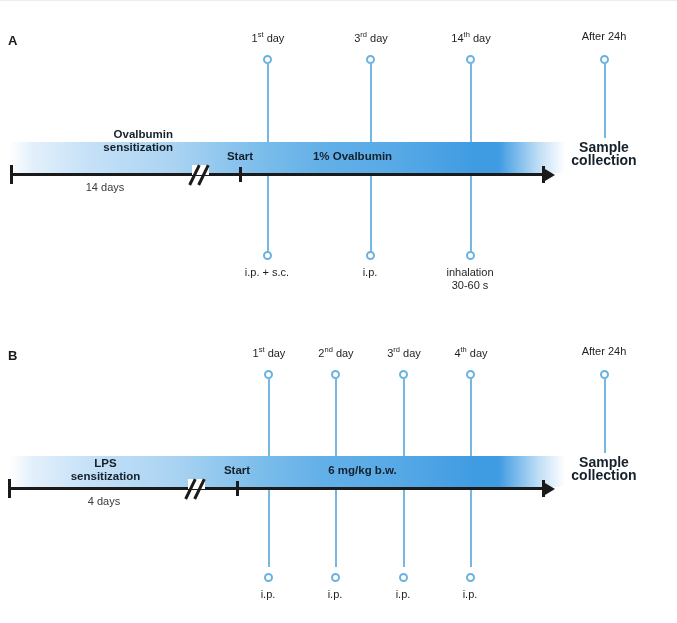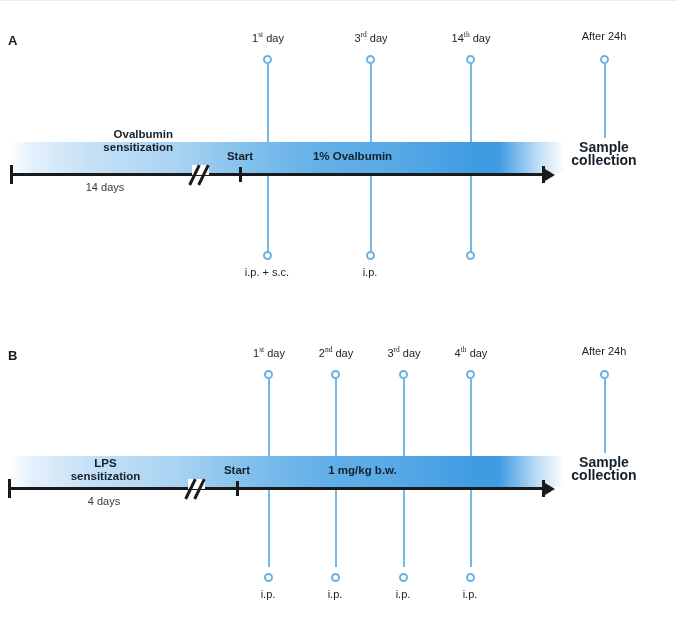--- a/index.html
+++ b/index.html
@@ -62,21 +62,21 @@
     border:2px solid #6ab2e2;background:#ffffff;box-sizing:border-box;
   }
   .ev-top-label{
     position:absolute;text-align:center;font-size:11px;color:#1f1f1f;
     white-space:nowrap;
   }
   .ev-bot-label{
     position:absolute;text-align:center;font-size:11px;color:#1f1f1f;
     line-height:13px;white-space:nowrap;
   }
-  .ev-top-label sup,.ev-bot-label sup{font-size:7.5px;vertical-align:super;font-family:Liberation Serif, serif;}
+  .ev-top-label sup,.ev-bot-label sup{font-size:7.5px;vertical-align:super;}
 
   
   .sample-label{
     position:absolute;text-align:center;font-size:14px;font-weight:bold;
     color:#14202b;line-height:13px;
   }
   .divider{position:absolute;left:0;width:677px;height:1px;background:#ececec;}
 </style>
 </head>
 <body>
@@ -99,20 +99,24 @@
   <div class="stem" style="left:369.5px;top:62px;height:114px;"></div>
   <div class="stem" style="left:369.5px;top:176px;height:78px;"></div>
   <div class="dot" style="left:366px;top:251px;"></div>
   <div class="ev-bot-label" style="left:320px;top:266px;width:100px;"><span>i.p.</span></div>
 
   <div class="ev-top-label" style="left:421px;top:30px;width:100px;"><span>14</span><sup>th</sup><span> day</span></div>
   <div class="dot" style="left:466px;top:55px;"></div>
   <div class="stem" style="left:469.5px;top:62px;height:114px;"></div>
   <div class="stem" style="left:469.5px;top:176px;height:78px;"></div>
   <div class="dot" style="left:466px;top:251px;"></div>
+  <div class="ev-bot-label" style="left:420px;top:266px;width:100px;">
+    <span>inhalation</span><br>
+    <span>30-60 s</span>
+  </div>
 
   <div class="ev-top-label" style="left:554px;top:30px;width:100px;">After 24h</div>
   <div class="dot" style="left:600px;top:55px;"></div>
   <div class="stem" style="left:603.5px;top:62px;height:76px;"></div>
   <div class="sample-label" style="left:554px;top:141px;width:100px;">
     <span>Sample</span><br>
     <span>collection</span>
   </div>
 
   <div class="band" style="left:10px;top:142px;width:555px;"></div>
@@ -175,21 +179,21 @@
     <span>Sample</span><br>
     <span>collection</span>
   </div>
 
   <div class="band" style="left:10px;top:136px;width:555px;"></div>
   <div class="band-label" style="left:38px;top:137px;width:135px;">
     <span>LPS</span><br>
     <span>sensitization</span>
   </div>
   <div class="band-label" style="left:209px;top:144px;width:56px;">Start</div>
-  <div class="band-label" style="left:300px;top:144px;width:125px;">1 mg/kg b.w.</div>
+  <div class="band-label" style="left:300px;top:144px;width:125px;">6 mg/kg b.w.</div>
 
   <div class="axis-line" style="left:8px;top:167px;width:537px;"></div>
   <div class="axis-cap" style="left:8px;top:159px;height:19px;"></div>
   <div class="axis-cap" style="left:542px;top:160px;height:17px;"></div>
   <div class="axis-arrow" style="left:545px;top:162.5px;"></div>
   <div class="axis-cap" style="left:236px;top:161px;height:15px;"></div>
   <div class="band-cover" style="left:188px;top:159px;width:17px;height:10px;"></div>
   <div class="axis-break" style="left:189px;top:158px;"></div>
   <div class="axis-break" style="left:198px;top:158px;"></div>
 

